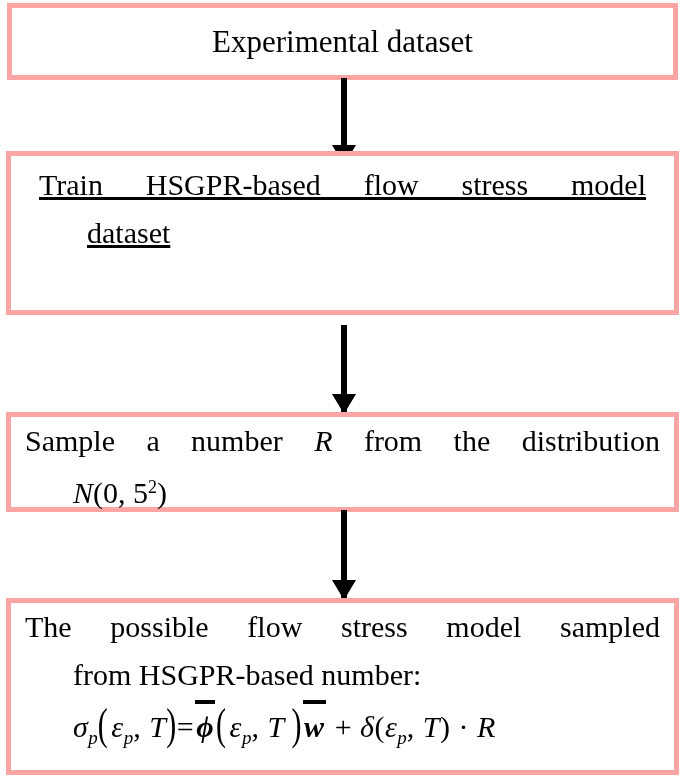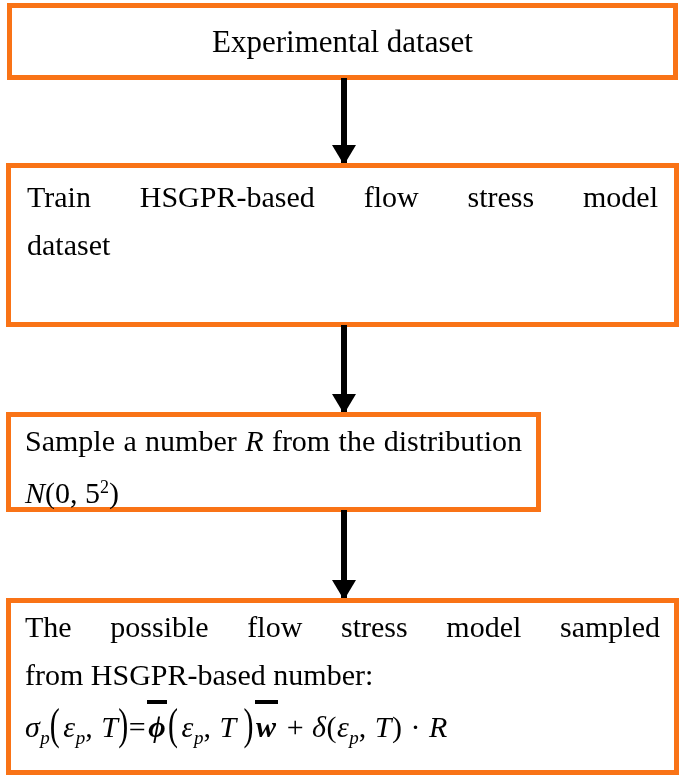--- a/index.html
+++ b/index.html
@@ -7,35 +7,35 @@
     width: 685px; height: 778px;
     background: #ffffff;
     font-family: "Liberation Serif", "DejaVu Serif", serif;
     color: #000;
     position: relative;
     overflow: hidden;
   }
   .box {
     position: absolute;
     box-sizing: border-box;
-    border: 5px solid #f97316;
+    border: 5px solid #fca5a5;
     background: #fff;
     font-size: 30px;
   }
   #box1 {
     left: 7px; top: 3px; width: 671px; height: 77px;
     display: flex; align-items: center; justify-content: center;
     font-size: 31px;
   }
-  #box2 { left: 6px; top: 163px; width: 673px; height: 164px; padding: 5px 16px; }
-  #box3 { left: 6px; top: 412px; width: 535px; height: 100px; padding: 1px 14px; }
+  #box2 { left: 6px; top: 151px; width: 673px; height: 164px; padding: 5px 28px; text-decoration: underline; }
+  #box3 { left: 6px; top: 412px; width: 673px; height: 100px; padding: 1px 14px; }
   #box4 { left: 6px; top: 598px; width: 673px; height: 177px; padding: 0 14px; }
 
   .jline { text-align: justify; text-align-last: justify; line-height: 48px; white-space: normal; }
-  .lline { text-align: left; line-height: 48px; }
+  .lline { text-align: left; line-height: 48px; margin-left: 48px; }
   #box3 .jline, #box3 .lline { line-height: 46px; }
 
   .arrow {
     position: absolute;
     left: 341px; width: 6px;
     background: #000;
   }
   .arrow::after {
     content: "";
     position: absolute;

